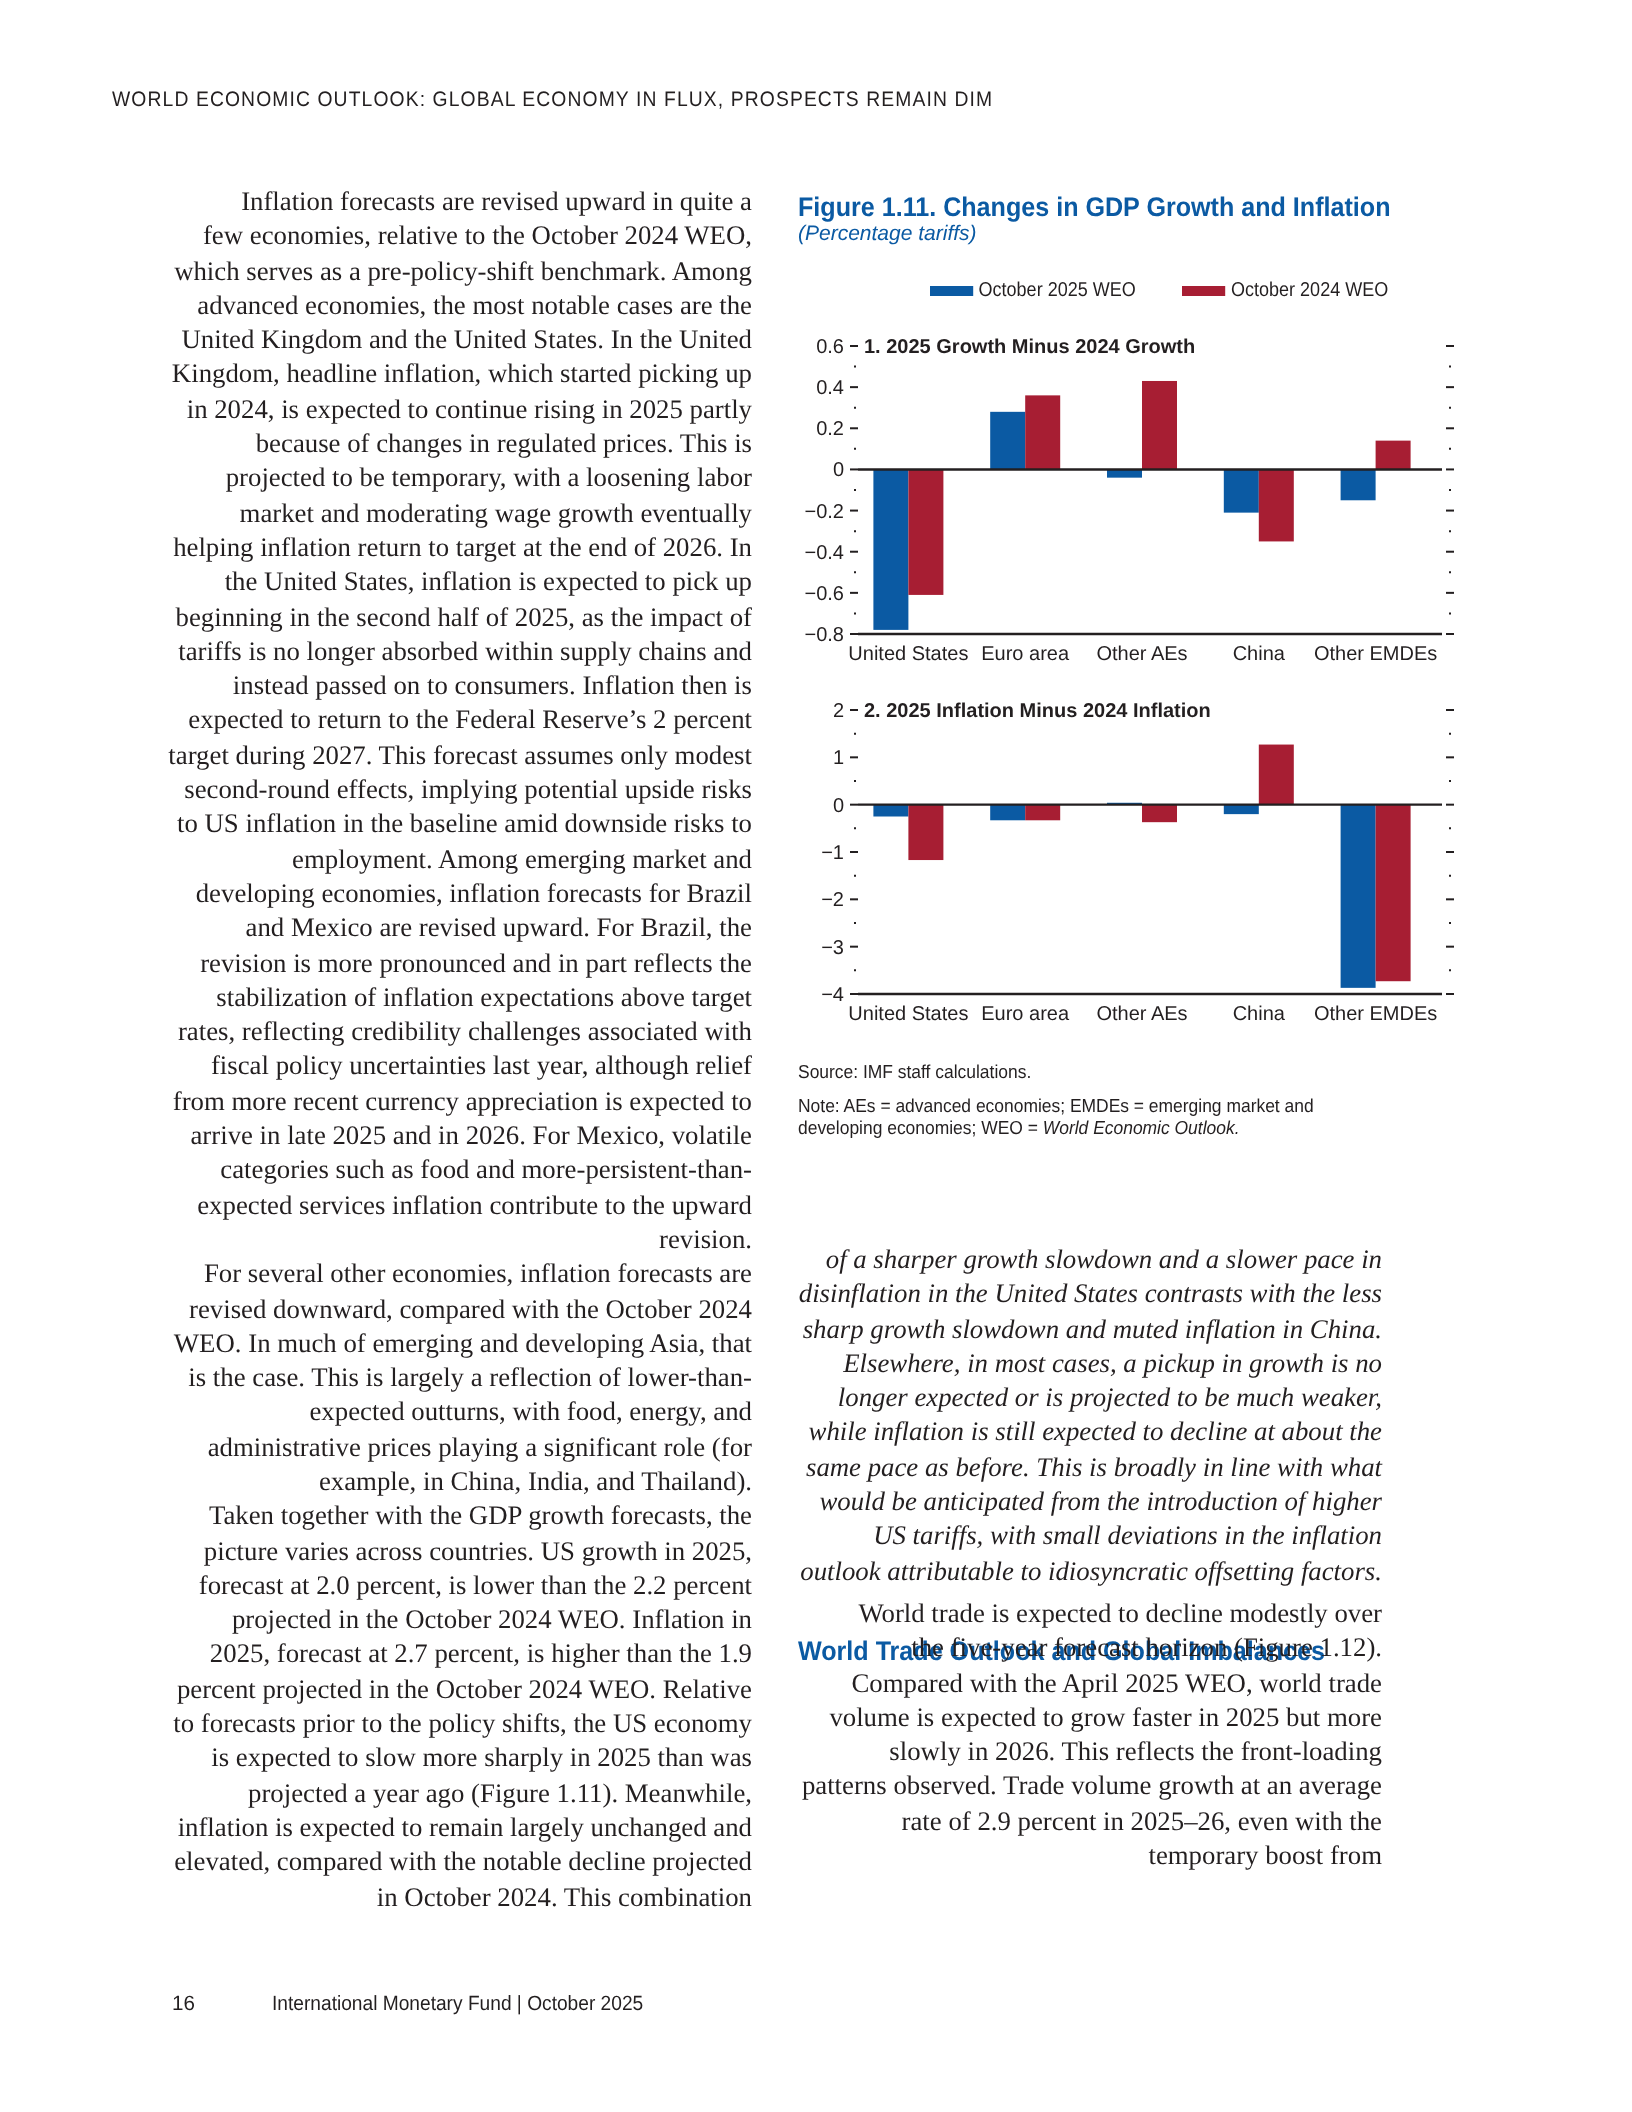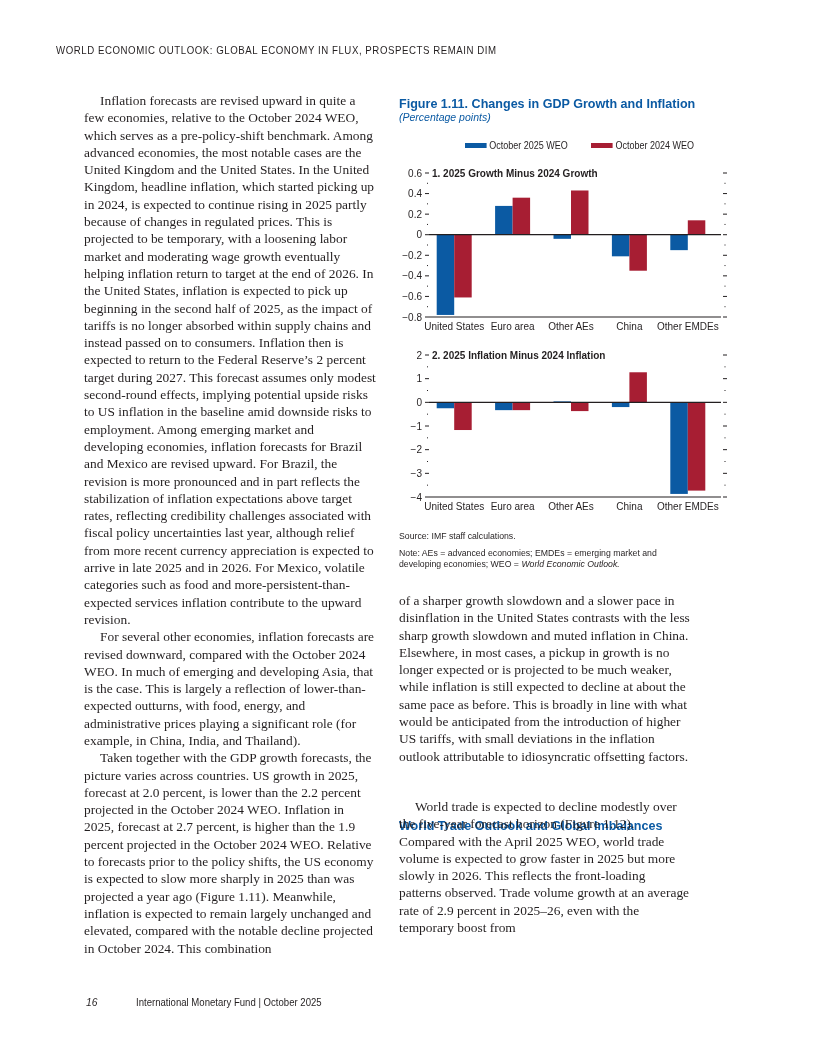--- a/index.html
+++ b/index.html
@@ -5,21 +5,21 @@
   html, body { margin: 0; padding: 0; background: #ffffff; }
   body { width: 816px; height: 1056px; position: relative; overflow: hidden; color: #231f20; }
   .running-head {
     position: absolute; left: 56px; top: 44px;
     font-family: "Liberation Sans", sans-serif; font-size: 10.5px; letter-spacing: 0.6px;
     color: #231f20; transform: scaleX(0.92); transform-origin: left top;
   }
   .col { position: absolute; font-family: "Liberation Serif", serif; font-size: 13.4px; line-height: 17.3px; color: #231f20; }
   .col-left { left: 84px; top: 92px; width: 292px; }
   .col-right { left: 399px; width: 292px; }
-  .col p { margin: 0; text-align: left; }
+  .col p { margin: 0; text-align: right; }
   .col p.indent { text-indent: 16px; }
   .fig-title {
     position: absolute; left: 399px; top: 96px;
     font-family: "Liberation Sans", sans-serif; font-weight: bold; font-size: 13.5px; color: #0b5aa3;
     transform: scaleX(0.93); transform-origin: left top; white-space: nowrap;
   }
   .fig-sub {
     position: absolute; left: 399px; top: 111px;
     font-family: "Liberation Sans", sans-serif; font-style: italic; font-size: 10.5px; color: #0b5aa3;
   }
@@ -28,36 +28,36 @@
   .swatch { width: 24px; height: 5px; display: inline-block; }
   .chart-svg { position: absolute; left: 395px; top: 160px; }
   .source { position: absolute; left: 399px; top: 530px; font-family: "Liberation Sans", sans-serif; font-size: 9.4px; line-height: 11.5px; width: 320px; transform: scaleX(0.93); transform-origin: left top; }
   .source p { margin: 0 0 5px 0; }
   .section-heading {
     position: absolute; left: 399px; top: 818px;
     font-family: "Liberation Sans", sans-serif; font-weight: bold; font-size: 13.5px; color: #0b5aa3;
     transform: scaleX(0.93); transform-origin: left top; white-space: nowrap;
   }
   .footer { position: absolute; top: 997px; font-family: "Liberation Sans", sans-serif; font-size: 10.3px; color: #231f20; }
-  .footer-num { left: 86px; font-style: italic; }
+  .footer-num { left: 86px; }
   .footer-text { left: 136px; transform: scaleX(0.93); transform-origin: left top; white-space: nowrap; }
 </style>
 </head>
 <body>
 
 <div class="running-head">WORLD ECONOMIC OUTLOOK: GLOBAL ECONOMY IN FLUX, PROSPECTS REMAIN DIM</div>
 
 <div class="col col-left">
   <p class="indent">Inflation forecasts are revised upward in quite a few economies, relative to the October 2024 WEO, which serves as a pre-policy-shift benchmark. Among advanced economies, the most notable cases are the United Kingdom and the United States. In the United Kingdom, headline inflation, which started picking up in 2024, is expected to continue rising in 2025 partly because of changes in regulated prices. This is projected to be temporary, with a loosening labor market and moderating wage growth eventually helping inflation return to target at the end of 2026. In the United States, inflation is expected to pick up beginning in the second half of 2025, as the impact of tariffs is no longer absorbed within supply chains and instead passed on to consumers. Inflation then is expected to return to the Federal Reserve’s 2 percent target during 2027. This forecast assumes only modest second-round effects, implying potential upside risks to US inflation in the baseline amid downside risks to employment. Among emerging market and developing economies, inflation forecasts for Brazil and Mexico are revised upward. For Brazil, the revision is more pronounced and in part reflects the stabilization of inflation expectations above target rates, reflecting credibility challenges associated with fiscal policy uncertainties last year, although relief from more recent currency appreciation is expected to arrive in late 2025 and in 2026. For Mexico, volatile categories such as food and more-persistent-than-expected services inflation contribute to the upward revision.</p>
   <p class="indent">For several other economies, inflation forecasts are revised downward, compared with the October 2024 WEO. In much of emerging and developing Asia, that is the case. This is largely a reflection of lower-than-expected outturns, with food, energy, and administrative prices playing a significant role (for example, in China, India, and Thailand).</p>
   <p class="indent">Taken together with the GDP growth forecasts, the picture varies across countries. US growth in 2025, forecast at 2.0 percent, is lower than the 2.2 percent projected in the October 2024 WEO. Inflation in 2025, forecast at 2.7 percent, is higher than the 1.9 percent projected in the October 2024 WEO. Relative to forecasts prior to the policy shifts, the US economy is expected to slow more sharply in 2025 than was projected a year ago (Figure 1.11). Meanwhile, inflation is expected to remain largely unchanged and elevated, compared with the notable decline projected in October 2024. This combination</p>
 </div>
 
 <div class="fig-title">Figure 1.11.  Changes in GDP Growth and Inflation</div>
-<div class="fig-sub">(Percentage points)</div>
+<div class="fig-sub">(Percentage tariffs)</div>
 
 <div class="legend">
   <div class="legend-item">
     <span class="swatch" style="background:#0b5aa3"></span>
     <span>October 2025 WEO</span>
   </div>
   <div class="legend-item">
     <span class="swatch" style="background:#a71e33"></span>
     <span>October 2024 WEO</span>
   </div>
@@ -171,21 +171,21 @@
     <text x="292.8" y="350" text-anchor="middle" font-size="10" font-family="Liberation Sans, sans-serif" fill="#231f20">Other EMDEs</text>
     <line x1="34" x2="326" y1="242.33333333333331" y2="242.33333333333331" stroke="#231f20" stroke-width="1.2"></line>
     <line x1="34" x2="326" y1="337" y2="337" stroke="#231f20" stroke-width="1.2"></line>
   </svg>
 
 <div class="source">
   <p>Source: IMF staff calculations.</p>
   <p><span>Note: AEs = advanced economies; EMDEs = emerging market and developing economies; WEO = </span><i>World Economic Outlook.</i></p>
 </div>
 
-<div class="col col-right" style="top:592px;">
+<div class="col col-right" style="top:621px;font-style:italic;">
   <p>of a sharper growth slowdown and a slower pace in disinflation in the United States contrasts with the less sharp growth slowdown and muted inflation in China. Elsewhere, in most cases, a pickup in growth is no longer expected or is projected to be much weaker, while inflation is still expected to decline at about the same pace as before. This is broadly in line with what would be anticipated from the introduction of higher US tariffs, with small deviations in the inflation outlook attributable to idiosyncratic offsetting factors.</p>
 </div>
 
 <div class="section-heading">World Trade Outlook and Global Imbalances</div>
 
 <div class="col col-right" style="top:798px;">
   <p class="indent">World trade is expected to decline modestly over the five-year forecast horizon (Figure 1.12). Compared with the April 2025 WEO, world trade volume is expected to grow faster in 2025 but more slowly in 2026. This reflects the front-loading patterns observed. Trade volume growth at an average rate of 2.9 percent in 2025–26, even with the temporary boost from</p>
 </div>
 
 <div class="footer footer-num">16</div>

